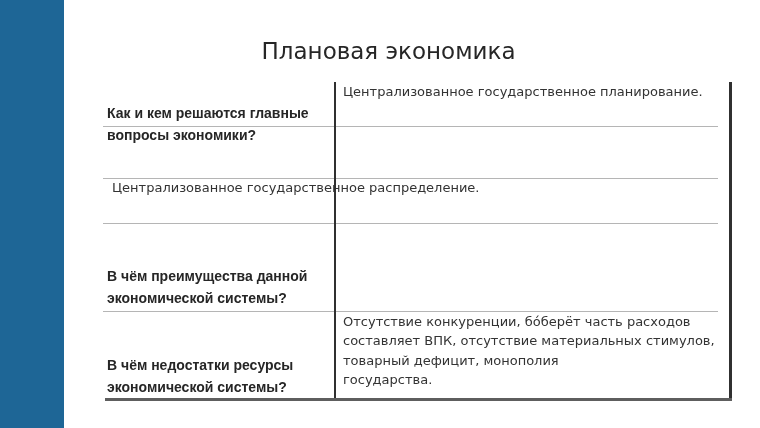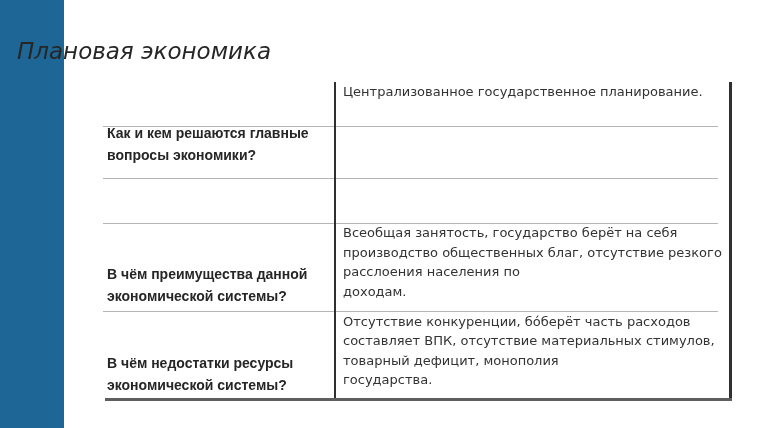--- a/index.html
+++ b/index.html
@@ -9,35 +9,34 @@
     background:#ffffff;
     overflow:hidden;
     font-family:"DejaVu Sans", sans-serif;
   }
   .accent-bar{
     position:absolute;left:0;top:0;width:64px;height:428px;
     background:var(--accent-bar,#1e6696);
   }
   .slide-title{
     position:absolute;left:17px;right:0;top:37px;
-    text-align:left;
+    text-align:center;
     font-size:23px;line-height:28px;
     color:var(--title-text,#262626);
     font-family:"DejaVu Sans", sans-serif;
-    font-style:italic;
   }
   .qa-table{
     position:absolute;left:103px;top:82px;width:628px;
   }
   .qa-row{display:flex;}
   .q-cell{
     box-sizing:border-box;
     width:231px;flex:0 0 231px;
     padding-left:4px;padding-right:6px;
-    display:flex;margin-top:40px;
+    display:flex;align-items:center;margin-top:40px;
   }
   .q-cell span{
     white-space:pre-line;
     font-family:"Liberation Sans", sans-serif;
     font-weight:bold;
     font-size:14px;line-height:22px;
     color:var(--question-text,#262626);
   }
   .a-cell{
     box-sizing:border-box;
@@ -87,32 +86,29 @@
       </div>
       <div class="a-cell">
         <span>Централизованное государственное планирование.</span>
       </div>
     </div>
 
     <div class="qa-row" style="height:52px">
     </div>
 
     <div class="qa-row" style="height:45px">
+      <div class="a-cell">
+        <span>Централизованное государственное распределение.</span>
+      </div>
     </div>
 
     <div class="qa-row" style="height:88.5px">
       <div class="q-cell">
         <span>В чём преимущества данной
 экономической системы?</span>
-      </div>
-      <div class="a-cell">
-        <span>Всеобщая занятость, государство берёт на себя
-производство общественных благ, отсутствие резкого
-расслоения населения по
-доходам.</span>
       </div>
     </div>
 
     <div class="qa-row" style="height:88.5px">
       <div class="q-cell">
         <span>В чём недостатки ресурсы
 экономической системы?</span>
       </div>
       <div class="a-cell">
         <span>Отсутствие конкуренции, бо́берёт часть расходов

